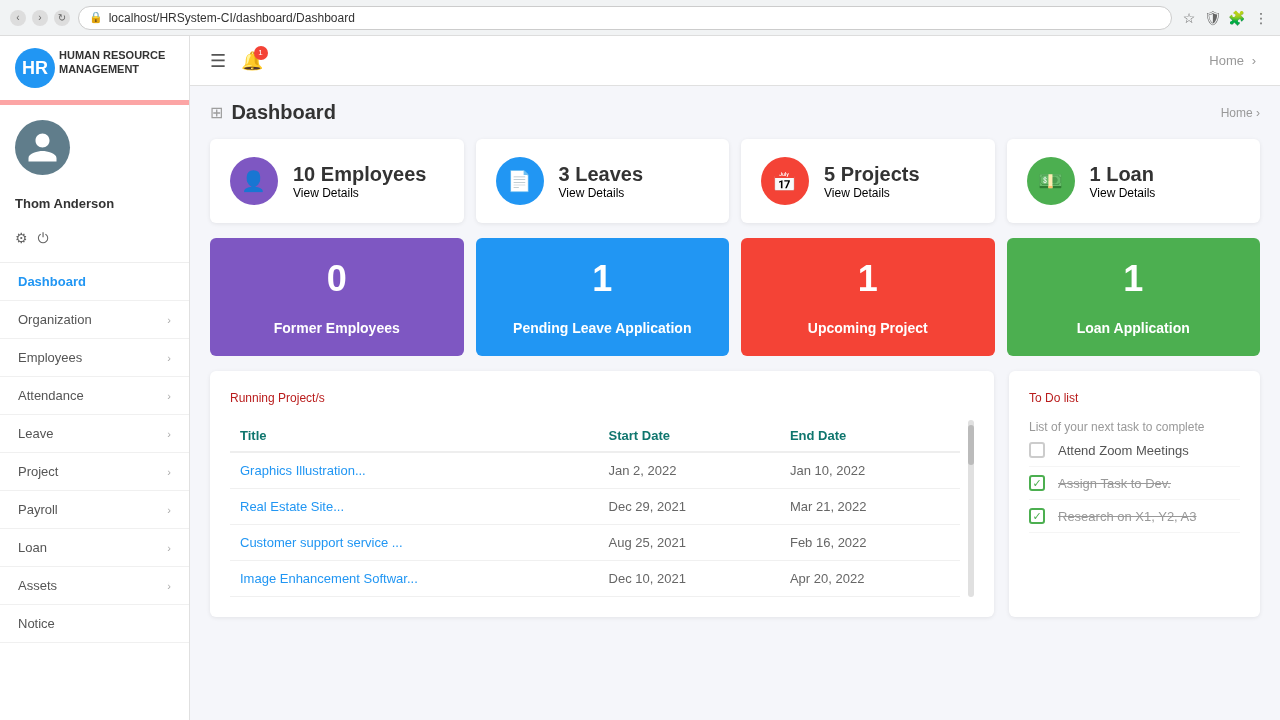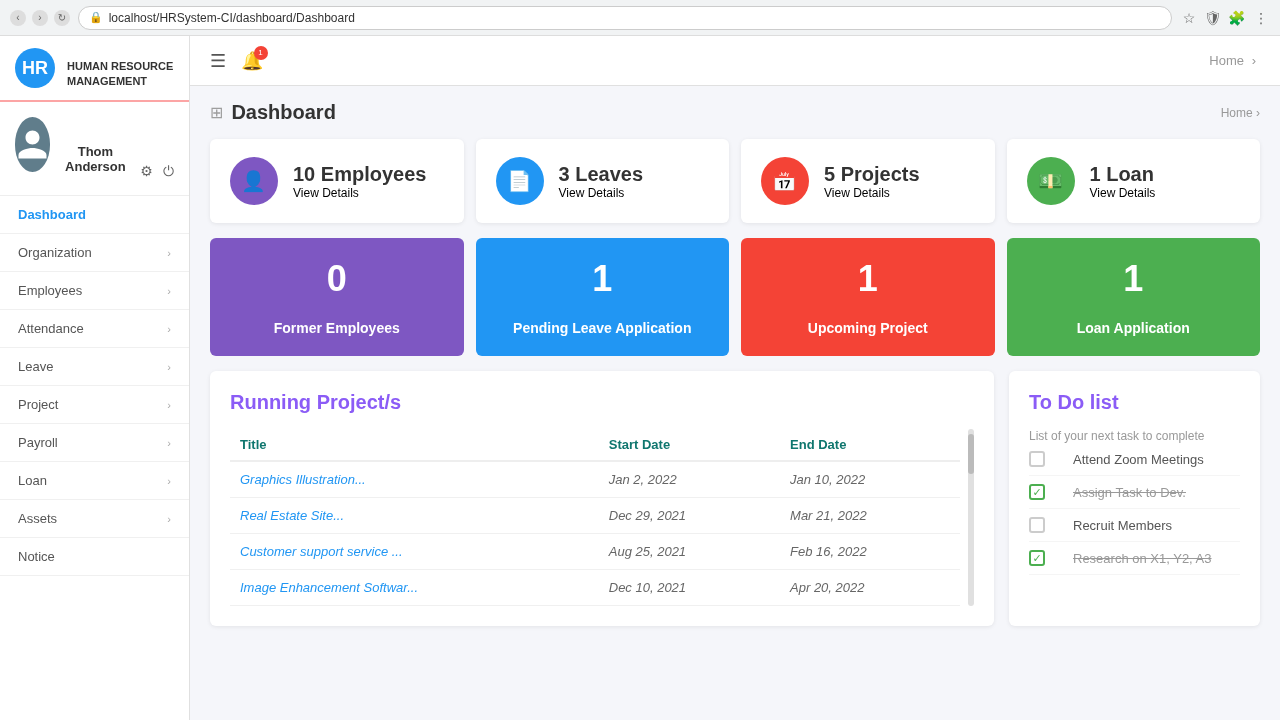--- a/index.html
+++ b/index.html
@@ -44,44 +44,44 @@
       width: 190px;
       background: white;
       display: flex;
       flex-direction: column;
       border-right: 1px solid #e0e0e0;
       overflow-y: auto;
     }
     .sidebar-header {
       padding: 12px 15px;
       display: flex;
-      align-items: flex-end;
-      gap: 12px;
-      border-bottom: 2px solid #fca5a5;
+      align-items: flex-start;
+      gap: 4px;
+      border-bottom: 5px solid #fca5a5;
     }
     .logo-icon {
       width: 40px;
       height: 40px;
       background: #2196F3;
       border-radius: 50%;
       display: flex;
       align-items: center;
       justify-content: center;
       color: white;
       font-size: 18px;
       font-weight: bold;
     }
     .logo-text { font-size: 11px; font-weight: bold; color: #333; line-height: 1.3; }
     .logo-text span { display: block; }
 
     .user-section {
       padding: 15px;
       display: flex;
-      flex-direction: row;
-      align-items: flex-end;
+      flex-direction: column;
+      align-items: flex-start;
       border-bottom: 1px solid #eee;
       gap: 13px;
     }
     .avatar {
       width: 55px;
       height: 55px;
       background: #607d8b;
       border-radius: 50%;
       display: flex;
       align-items: center;
@@ -200,54 +200,53 @@
     .bottom-section { display: flex; gap: 15px; }
     .project-table-section {
       flex: 1;
       background: white;
       border-radius: 6px;
       box-shadow: 0 1px 4px rgba(0,0,0,0.08);
       padding: 20px;
       max-height: 330px;
       overflow: hidden;
     }
-    .section-title { font-size: 20px; font-weight: 700; color: #8b5cf6; margin-bottom: 15px; }
+    .section-title { font-size: 12px; font-weight: 400; color: #b91c1c; margin-bottom: 15px; }
 
     table { width: 100%; border-collapse: collapse; }
     thead th {
       text-align: left;
       font-size: 13px;
       color: #0f766e;
       padding: 8px 10px;
       border-bottom: 2px solid #eee;
       font-weight: 600;
     }
     tbody td {
       padding: 10px 10px;
       font-size: 13px;
       color: #666;
       border-bottom: 1px solid #f0f0f0;
-      font-style: italic;
     }
     .project-link { color: #2196F3; cursor: pointer; }
     .table-wrapper { display: flex; }
     .table-inner { flex: 1; overflow: hidden; }
     .scroll-bar { width: 6px; background: #e0e0e0; border-radius: 3px; margin-left: 8px; position: relative; }
     .scroll-thumb { width: 6px; height: 40px; background: #bbb; border-radius: 3px; position: absolute; top: 5px; }
 
     
     .todo-section {
       width: 251px;
       background: white;
       border-radius: 6px;
       box-shadow: 0 1px 4px rgba(0,0,0,0.08);
       padding: 20px;
     }
     .todo-subtitle { font-size: 12px; color: #999; }
-    .todo-item { display: flex; align-items: center; gap: 28px; padding: 8px 0; border-bottom: 1px solid #f5f5f5; }
+    .todo-item { display: flex; align-items: center; gap: 13px; padding: 8px 0; border-bottom: 1px solid #f5f5f5; }
     .todo-checkbox {
       width: 16px;
       height: 16px;
       border: 2px solid #ccc;
       border-radius: 3px;
       display: flex;
       align-items: center;
       justify-content: center;
       cursor: pointer;
       flex-shrink: 0;
@@ -469,24 +468,20 @@
           <div id="todo-list">
               <div class="todo-item">
     <div class="todo-checkbox "></div>
     <span class="todo-text ">Attend Zoom Meetings</span>
   </div>
               <div class="todo-item">
     <div class="todo-checkbox checked">✓</div>
     <span class="todo-text strikethrough">Assign Task to Dev.</span>
   </div>
               <div class="todo-item">
-    <div class="todo-checkbox "></div>
-    <span class="todo-text ">Recruit Members</span>
-  </div>
-              <div class="todo-item">
     <div class="todo-checkbox checked">✓</div>
     <span class="todo-text strikethrough">Research on X1, Y2, A3</span>
   </div>
             </div>
         </div>
       </div>
     </div>
   </div>
 </div>
 

